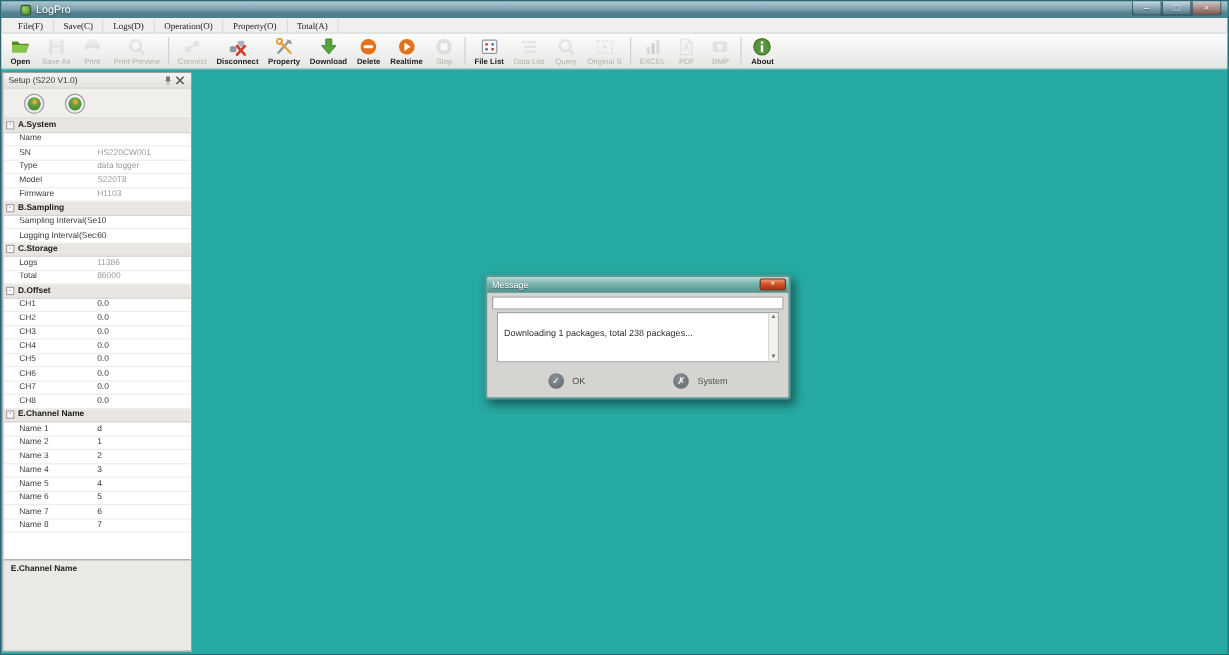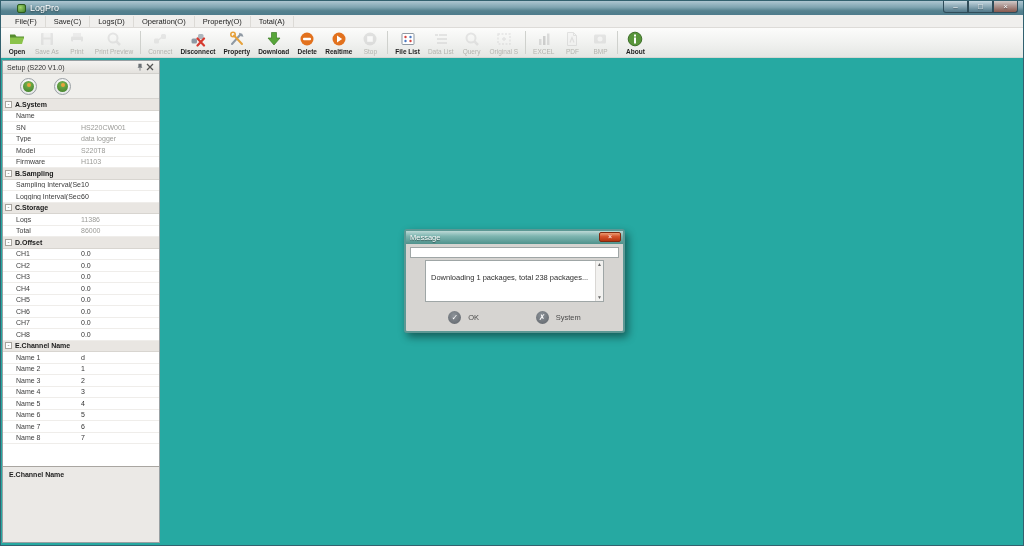--- a/index.html
+++ b/index.html
@@ -18,21 +18,21 @@
   .win-btn{ width:25px; height:12px; display:flex; align-items:center; justify-content:center;
     background:linear-gradient(180deg,rgba(222,234,240,.55),rgba(84,120,138,.75));
     border:1px solid #2f4c59; border-top:none; color:#fff; font-size:8px; line-height:1;
     text-shadow:0 1px 1px rgba(0,0,0,.5); }
   .win-btn:first-child{ border-radius:0 0 0 3px; }
   .win-btn:last-child{ border-radius:0 0 3px 0;
     background:linear-gradient(180deg,rgba(234,205,196,.6),rgba(150,80,64,.8)); }
 
   
   .menubar{ position:absolute; top:14px; left:0; right:0; height:13px; background:#f0efed;
-    border-bottom:1px solid #dddbd8; display:flex; align-items:center; padding-left:6px; }
+    border-bottom:1px solid #dddbd8; display:flex; align-items:center; padding-left:6px;font-family:Liberation Serif, serif; }
   .menu-item{ font-size:7.5px; color:#222; padding:0 8px; border-right:1px solid #dcdad6;
     height:11px; line-height:11px; cursor:default; }
 
   
   .toolbar{ position:absolute; top:27px; left:0; right:0; height:30px;
     background:linear-gradient(180deg,#fcfcfb 0%,#f0f1ef 55%,#e4e6e3 100%);
     border-bottom:1px solid #d4d6d2; display:flex; align-items:stretch; padding-left:2px; }
   .tb-btn{ display:flex; flex-direction:column; align-items:center; justify-content:center;
     padding:1px 4px 0; min-width:28px; }
   .tb-btn .tb-ico{ width:16px; height:16px; }
@@ -70,33 +70,33 @@
   .pg-header .pg-label{ font-size:7px; font-weight:bold; color:#1a1a1a; }
   .pg-row{ height:11.5px; border-bottom:1px solid #efedea; display:flex; align-items:center; }
   .pg-row .pg-label{ font-size:7px; color:#3c3c3c; padding-left:13px; width:78px;
     white-space:nowrap; overflow:hidden; }
   .pg-row .pg-value{ font-size:7px; color:#333; }
   .pg-row .pg-value.muted{ color:#9a9a96; }
   .sb-desc{ height:76px; background:#ebe9e6; border-top:1px solid #a9a6a1; padding:4px 6px; }
   .sb-desc .desc-title{ font-size:7px; font-weight:bold; color:#222; }
 
   
-  .dialog{ position:absolute; left:403px; top:228px; width:221px; height:104px;
+  .dialog{ position:absolute; left:403px; top:228px; width:255px; height:104px;
     background:#d6d4d1; border:2px solid #5c9894; border-radius:3px;
     box-shadow:3px 4px 8px rgba(0,0,0,.45); }
   .dlg-titlebar{ height:13px; border-radius:1px 1px 0 0;
     background:linear-gradient(180deg,#bcd9d6 0%,#7db5b0 40%,#4f928c 100%);
     display:flex; align-items:center; padding:0 4px; position:relative; }
   .dlg-title{ font-size:7.5px; color:#fff; text-shadow:0 1px 1px rgba(0,0,0,.5); }
   .dlg-close{ position:absolute; right:2px; top:1px; width:22px; height:10px;
     background:linear-gradient(180deg,#ea9a71 0%,#d4532a 45%,#b23410 100%);
     border:1px solid #7e2a10; border-radius:2px; color:#fff; font-size:7px; line-height:8px;
     text-align:center; }
   .dlg-strip{ margin:3px 4px 0; height:11px; background:#fff; border:1px solid #9fa6a6; }
-  .dlg-msgbox{ margin:2px 19px 0; height:42px; background:#fff; border:1px solid #9fa6a6;
+  .dlg-msgbox{ margin:2px 8px 0; height:42px; background:#fff; border:1px solid #9fa6a6;
     position:relative; }
   .dlg-msg{ position:absolute; left:5px; top:12px; font-size:7.5px; color:#2e2e2e; }
   .dlg-scroll{ position:absolute; right:0; top:0; bottom:0; width:8px; background:#f2f1ef;
     border-left:1px solid #d9d7d4; display:flex; flex-direction:column;
     justify-content:space-between; align-items:center; padding:1px 0; }
   .dlg-scroll span{ font-size:5px; color:#6a6a6a; line-height:5px; }
   .dlg-footer{ height:30px; display:flex; align-items:center; padding:0 14px;
     justify-content:space-around; }
   .dlg-btn{ display:flex; align-items:center; gap:7px; }
   .dlg-btn .circle{ width:13px; height:13px; border-radius:50%;

